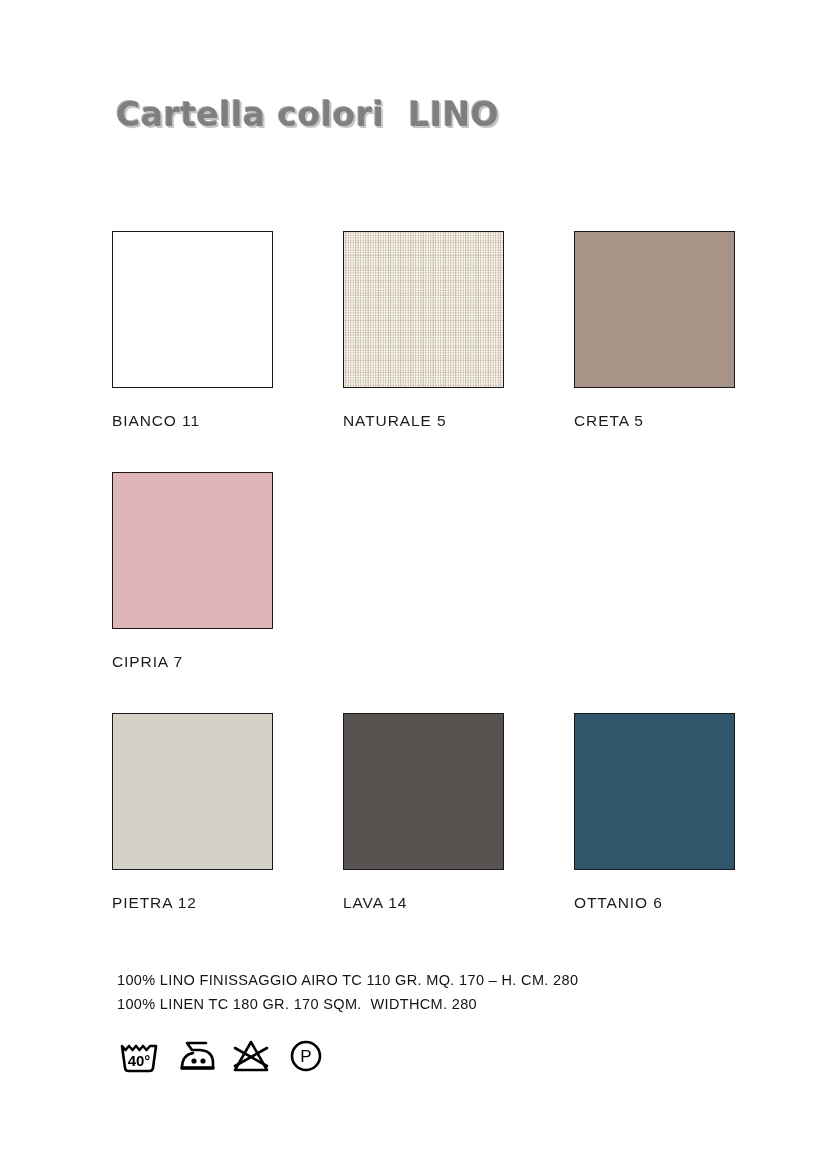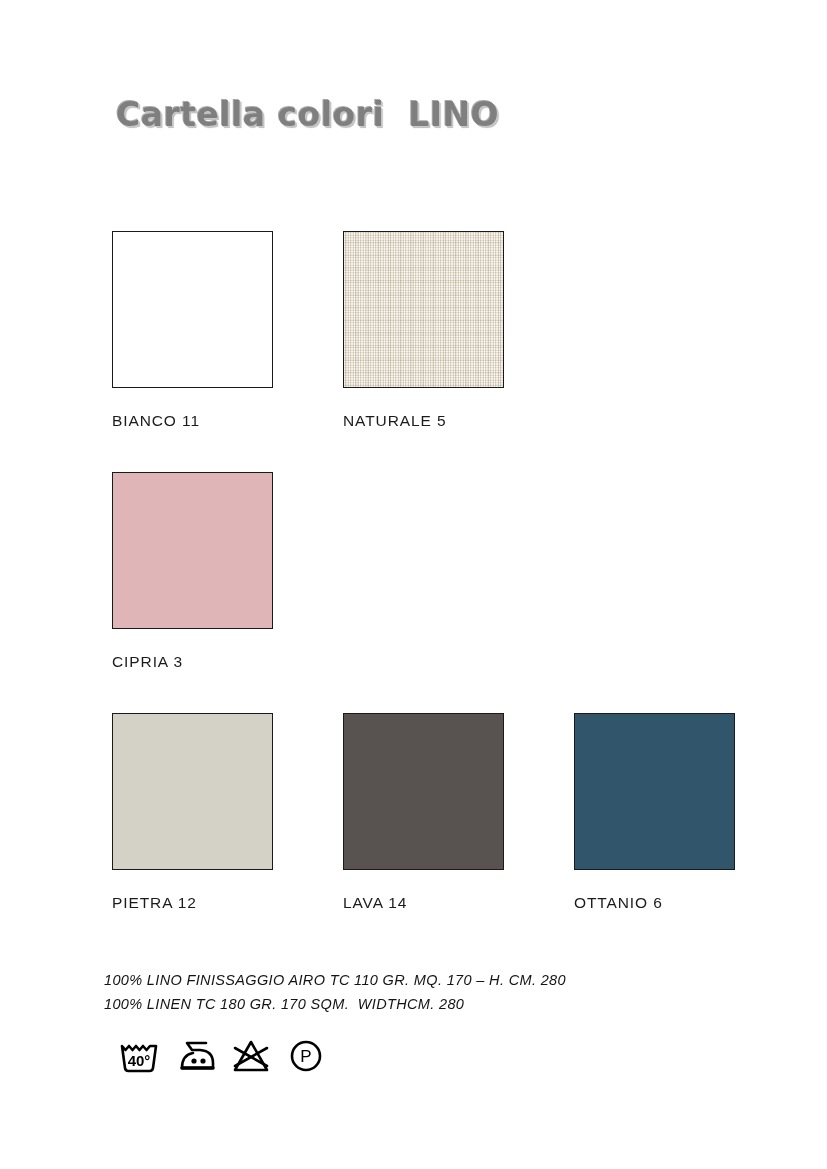--- a/index.html
+++ b/index.html
@@ -91,24 +91,23 @@
     font-size: 15.5px;
     font-weight: 300;
     letter-spacing: 0.9px;
     color: #1b1b1b;
     white-space: pre;
   }
 
   
   .composition {
     position: absolute;
-    left: 104px;
+    left: 117px;
     top: 968px;
     width: 600px;
-    font-style: italic;
   }
   .composition-line {
     font-family: "Liberation Sans", sans-serif;
     font-size: 14.5px;
     font-weight: 300;
     letter-spacing: 0.35px;
     color: #141414;
     line-height: 24px;
     white-space: pre;
   }
@@ -141,26 +140,30 @@
 
   <div class="swatch-row">
     <div class="swatch-cell">
       <div class="swatch-chip" id="chip-0-0" style="background-color: rgb(255, 255, 255);"></div>
       <div class="swatch-label">BIANCO 11</div>
     </div>
     <div class="swatch-cell">
       <div class="swatch-chip textured" id="chip-0-1" style="background-color: rgb(227, 218, 197);"></div>
       <div class="swatch-label">NATURALE 5</div>
     </div>
+    <div class="swatch-cell">
+      <div class="swatch-chip" id="chip-0-2" style="background-color: rgb(168, 148, 134);"></div>
+      <div class="swatch-label">CRETA 5</div>
+    </div>
   </div>
 
   <div class="swatch-row">
     <div class="swatch-cell">
       <div class="swatch-chip" id="chip-1-0" style="background-color: rgb(223, 181, 184);"></div>
-      <div class="swatch-label">CIPRIA 3</div>
+      <div class="swatch-label">CIPRIA 7</div>
     </div>
   </div>
 
   <div class="swatch-row">
     <div class="swatch-cell">
       <div class="swatch-chip" id="chip-2-0" style="background-color: rgb(212, 210, 199);"></div>
       <div class="swatch-label">PIETRA 12</div>
     </div>
     <div class="swatch-cell">
       <div class="swatch-chip" id="chip-2-1" style="background-color: rgb(88, 83, 80);"></div>

